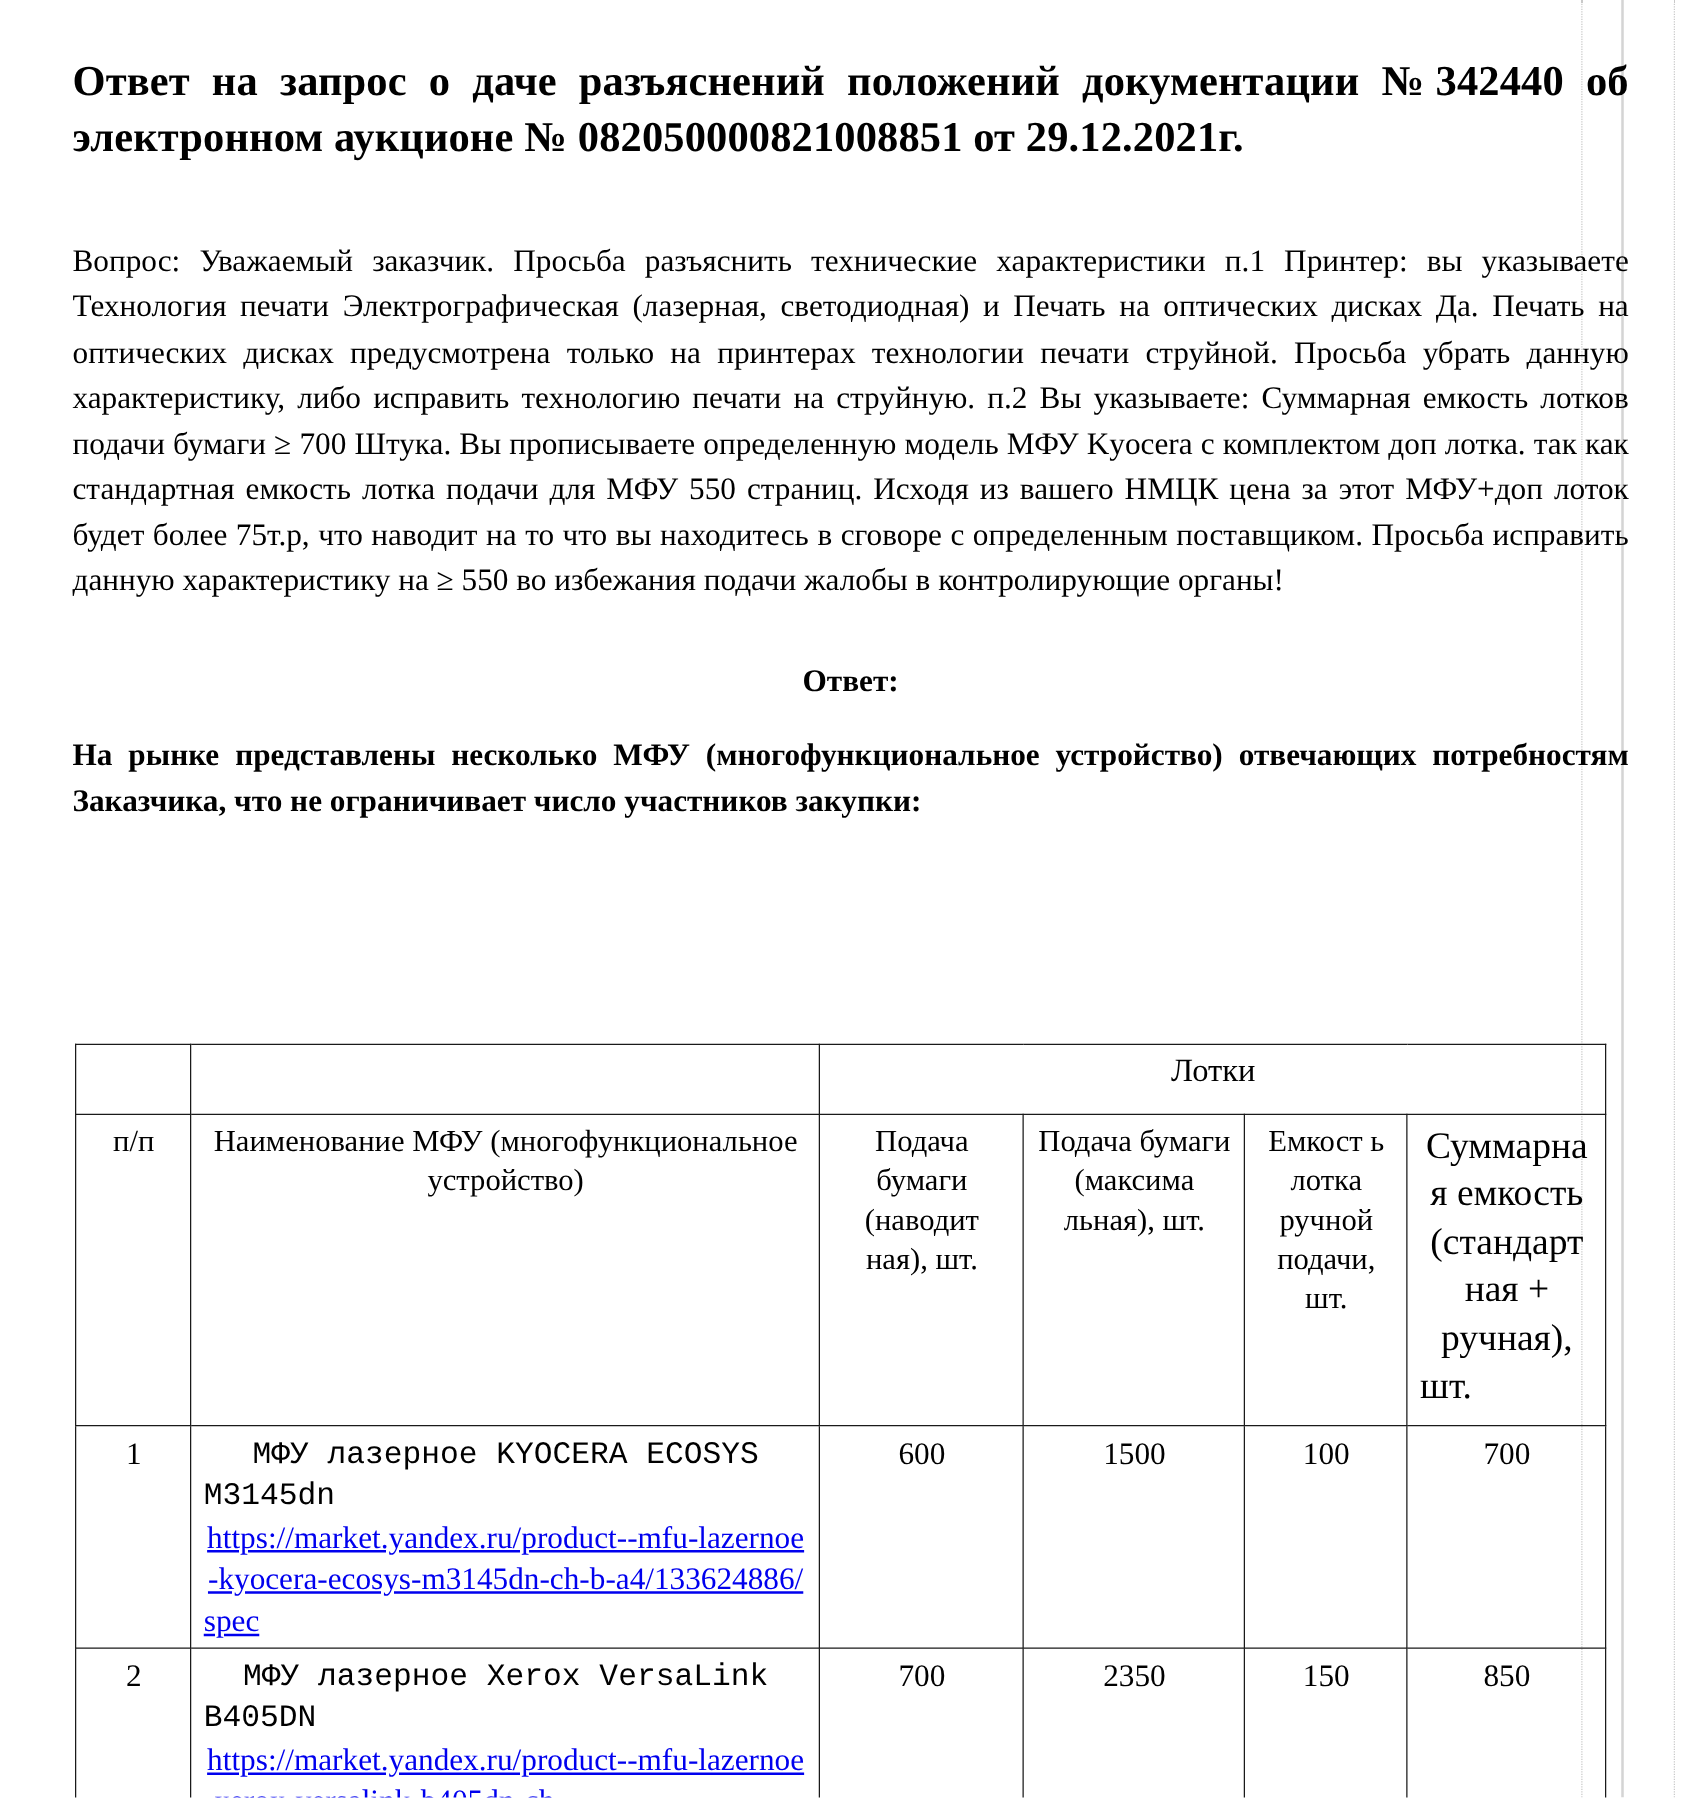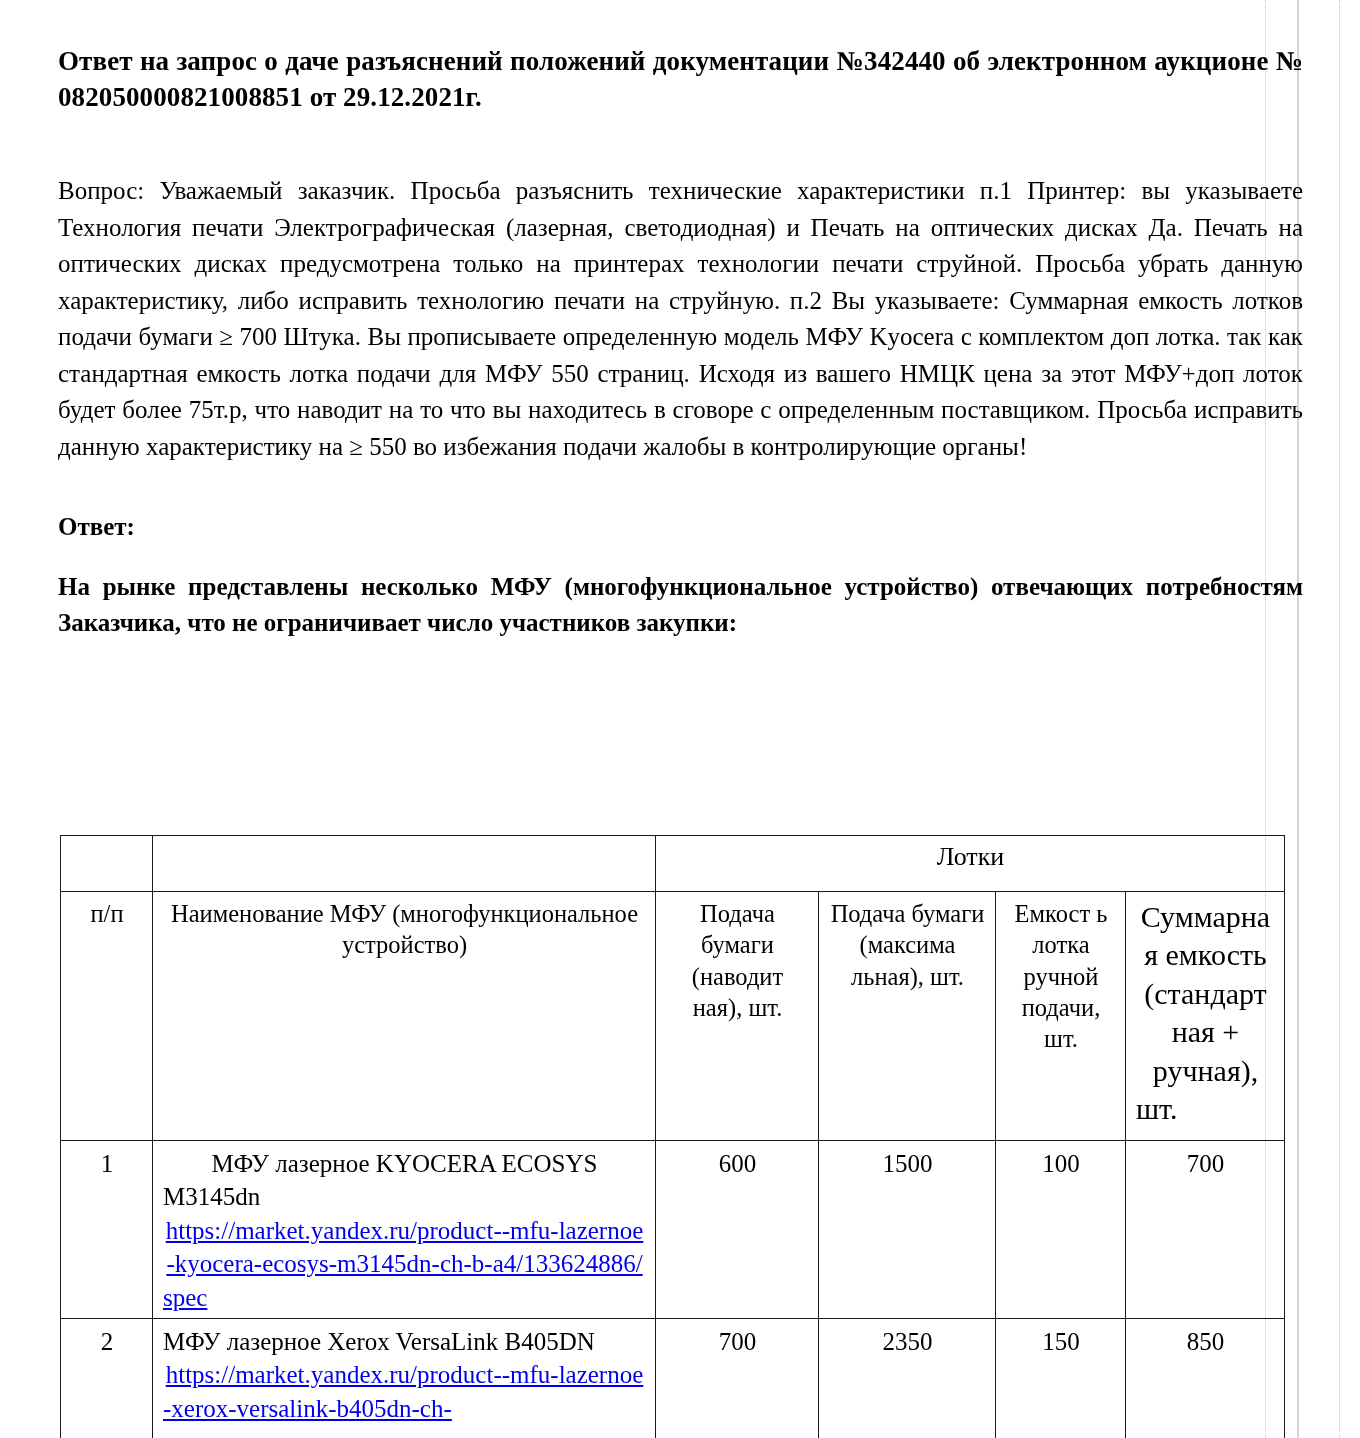--- a/index.html
+++ b/index.html
@@ -44,21 +44,21 @@
 
   .content {
     position: absolute;
     left: 58px;
     top: 44px;
     width: 1245px;
   }
 
   .doc-title {
     font-weight: bold;
-    font-size: 27px;
+    font-size: 34px;
     line-height: 1.32;
     text-align: justify;
     text-align-last: left;
     letter-spacing: 0.1px;
     margin: 0 0 0 0;
   }
 
   .para {
     font-size: 25px;
     line-height: 1.46;
@@ -71,20 +71,21 @@
     margin-top: 58px;
   }
 
   .b { font-weight: normal; margin-top: 20px; }
 
   .answer-head {
     font-size: 25px;
     font-weight: bold;
     margin-top: 46px;
     line-height: 1.3;
+    text-align: center;
   }
 
   .answer-line {
     font-size: 25px;
     line-height: 1.46;
     text-align: justify;
     text-align-last: left;
     margin: 0;
   }
 
@@ -158,21 +159,21 @@
   }
   .row1 td { height: 160px; }
   .row2 td { height: 150px; }
 
   .url {
     text-decoration: underline;
     word-break: break-all;
     display: block;
     line-height: 1.34;
   }
-  .model-line { display: block; }
+  .model-line { display: block; font-family: Liberation Mono, monospace; }
 </style>
 </head>
 <body>
 
 <div class="page">
 
   <div class="scan-artifact-dotted" style="left:1265px;"></div>
   <div class="scan-artifact-gray" style="left:1297px;"></div>
   <div class="scan-artifact-dotted" style="left:1339px;"></div>
 

